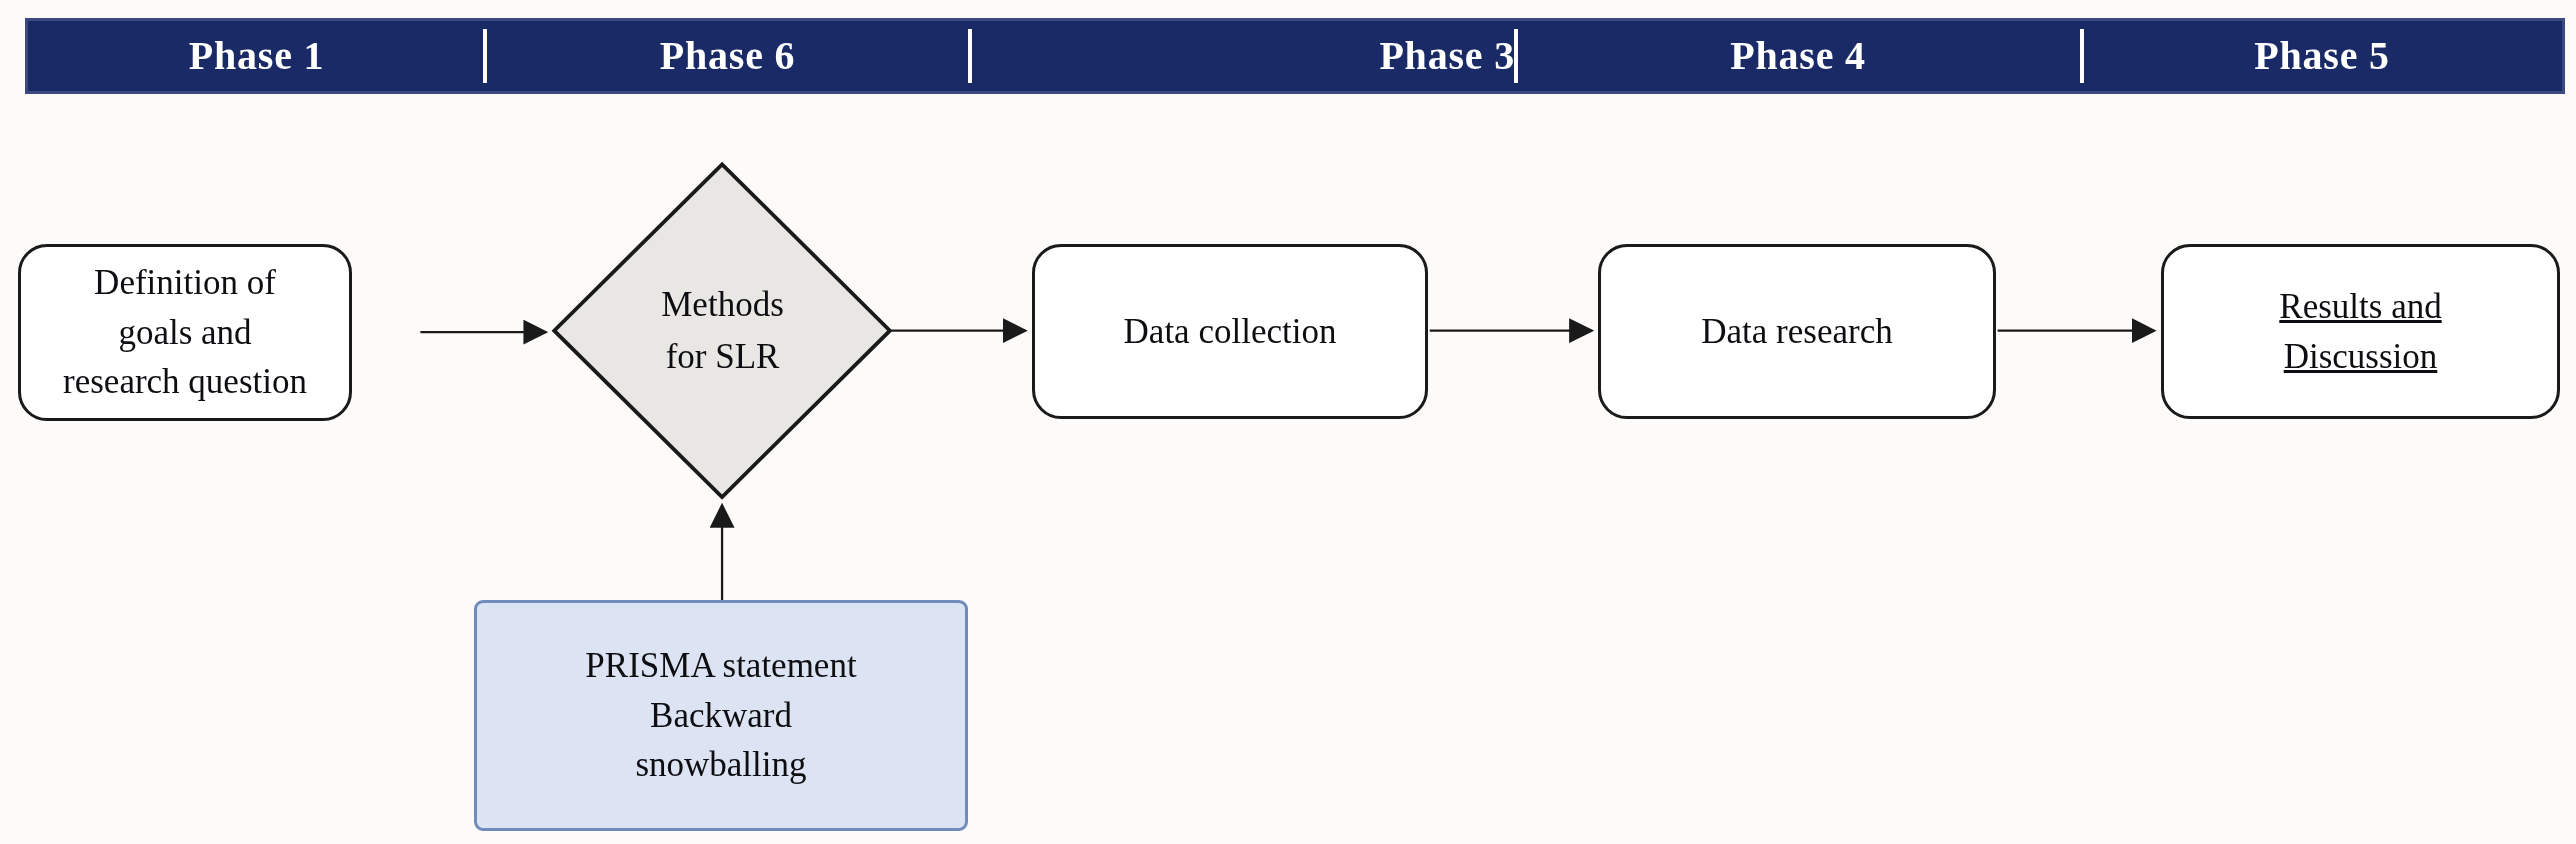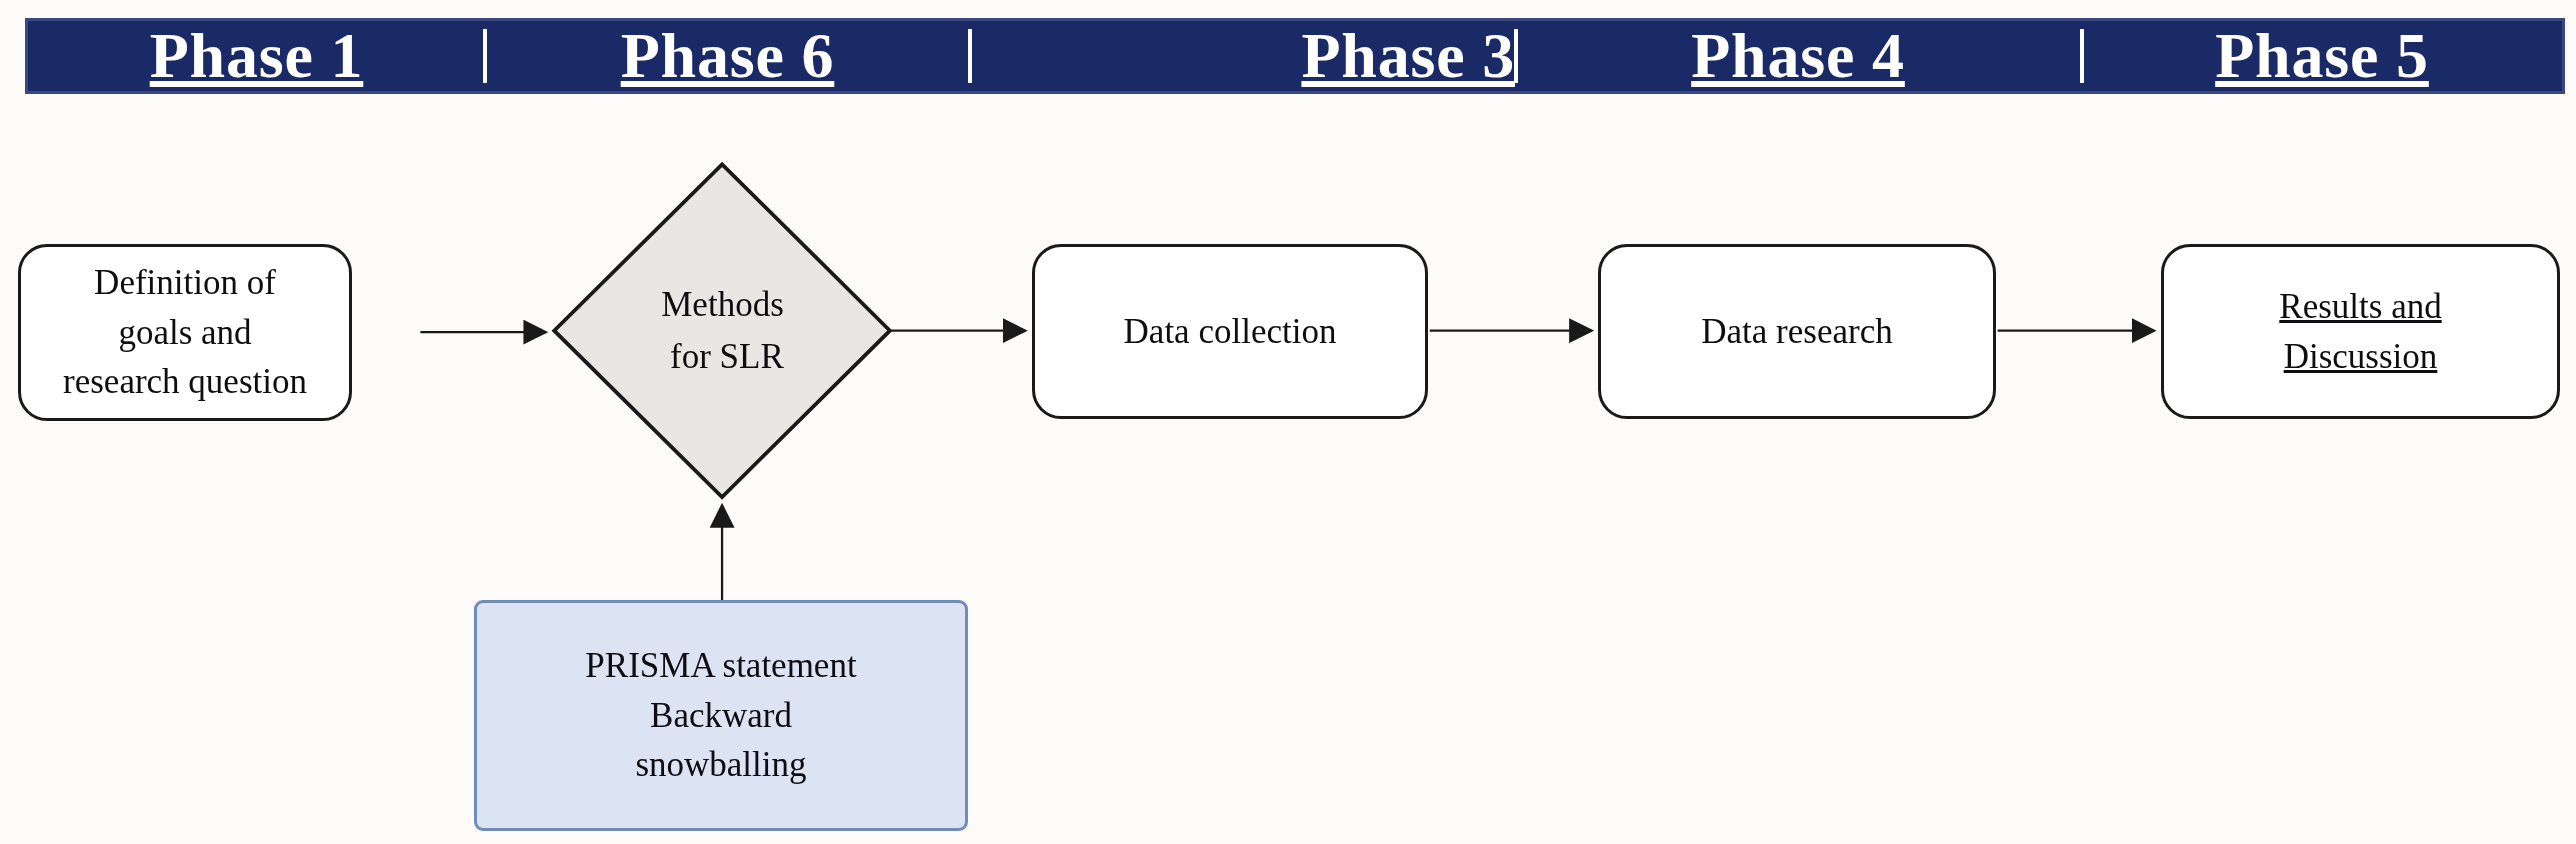--- a/index.html
+++ b/index.html
@@ -30,24 +30,23 @@
     background:var(--navy);
     border:3px solid var(--navy-border);
     box-sizing:border-box;
   }
   .phase-cell{
     position:absolute;top:0;height:100%;
     display:flex;align-items:center;justify-content:center;
   }
   .phase-label{
     color:var(--header-text);
-    font-size:64px;font-weight:bold;line-height:1;
+    font-size:40px;font-weight:bold;line-height:1;
     letter-spacing:0.8px;
     white-space:nowrap;
-    text-decoration:underline;
   }
   .phase-divider{
     position:absolute;top:7.6px;bottom:7.6px;width:3.8px;
     background:var(--header-text);
   }
   .c1{left:0;width:457px;}
   .c2{left:457px;width:485px;}
   .c3{left:941px;width:546px;justify-content:flex-end;}
   .c4{left:1487px;width:566px;justify-content:center;}
   .c5{left:2054px;width:480px;}
@@ -76,21 +75,21 @@
   }
   .node-definition{left:18px;top:244px;width:334px;height:177px;}
   .node-data-collection{left:1032px;top:244px;width:396px;height:175px;}
   .node-data-analysis{left:1598px;top:244px;width:398px;height:175px;}
   .node-results{left:2161px;top:244px;width:399px;height:175px;text-decoration:underline;}
 
   .node-methods{
     left:609px;top:261px;width:227px;height:140px;
     background:transparent;border:none;z-index:3;
   }
-  .node-methods .node-label{line-height:1.5;text-align:right;}
+  .node-methods .node-label{line-height:1.5;}
 
   .node-prisma{
     left:474px;top:600px;width:494px;height:231px;
     background:var(--accent-fill);
     border:3.8px solid var(--accent-border);
     border-radius:9px;
   }
 </style>
 </head>
 <body>

